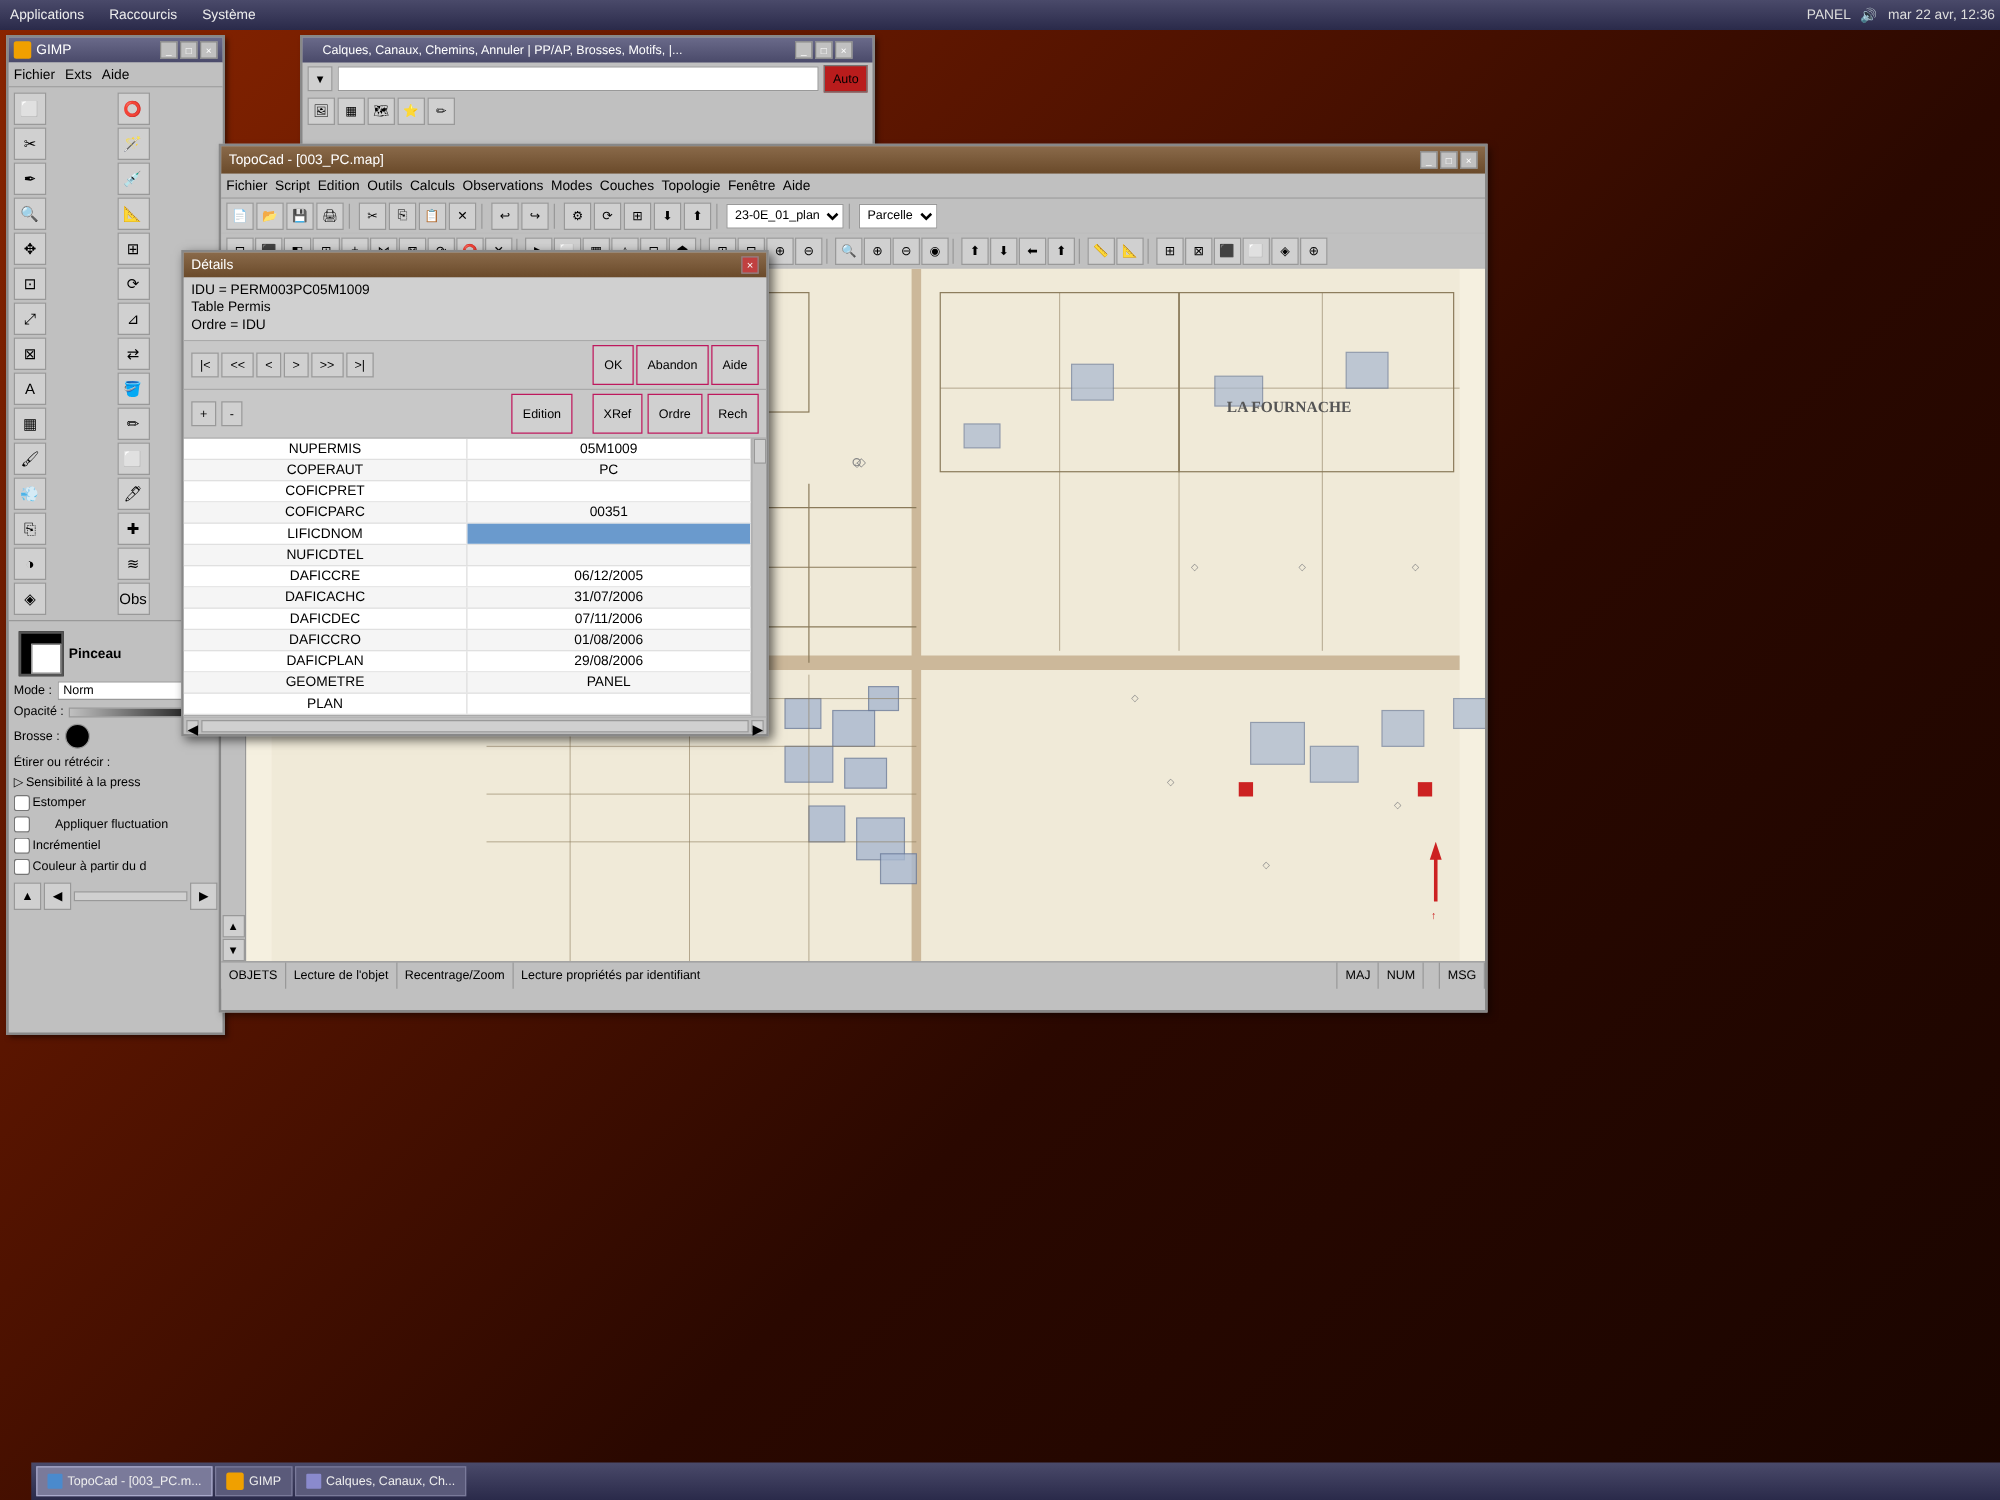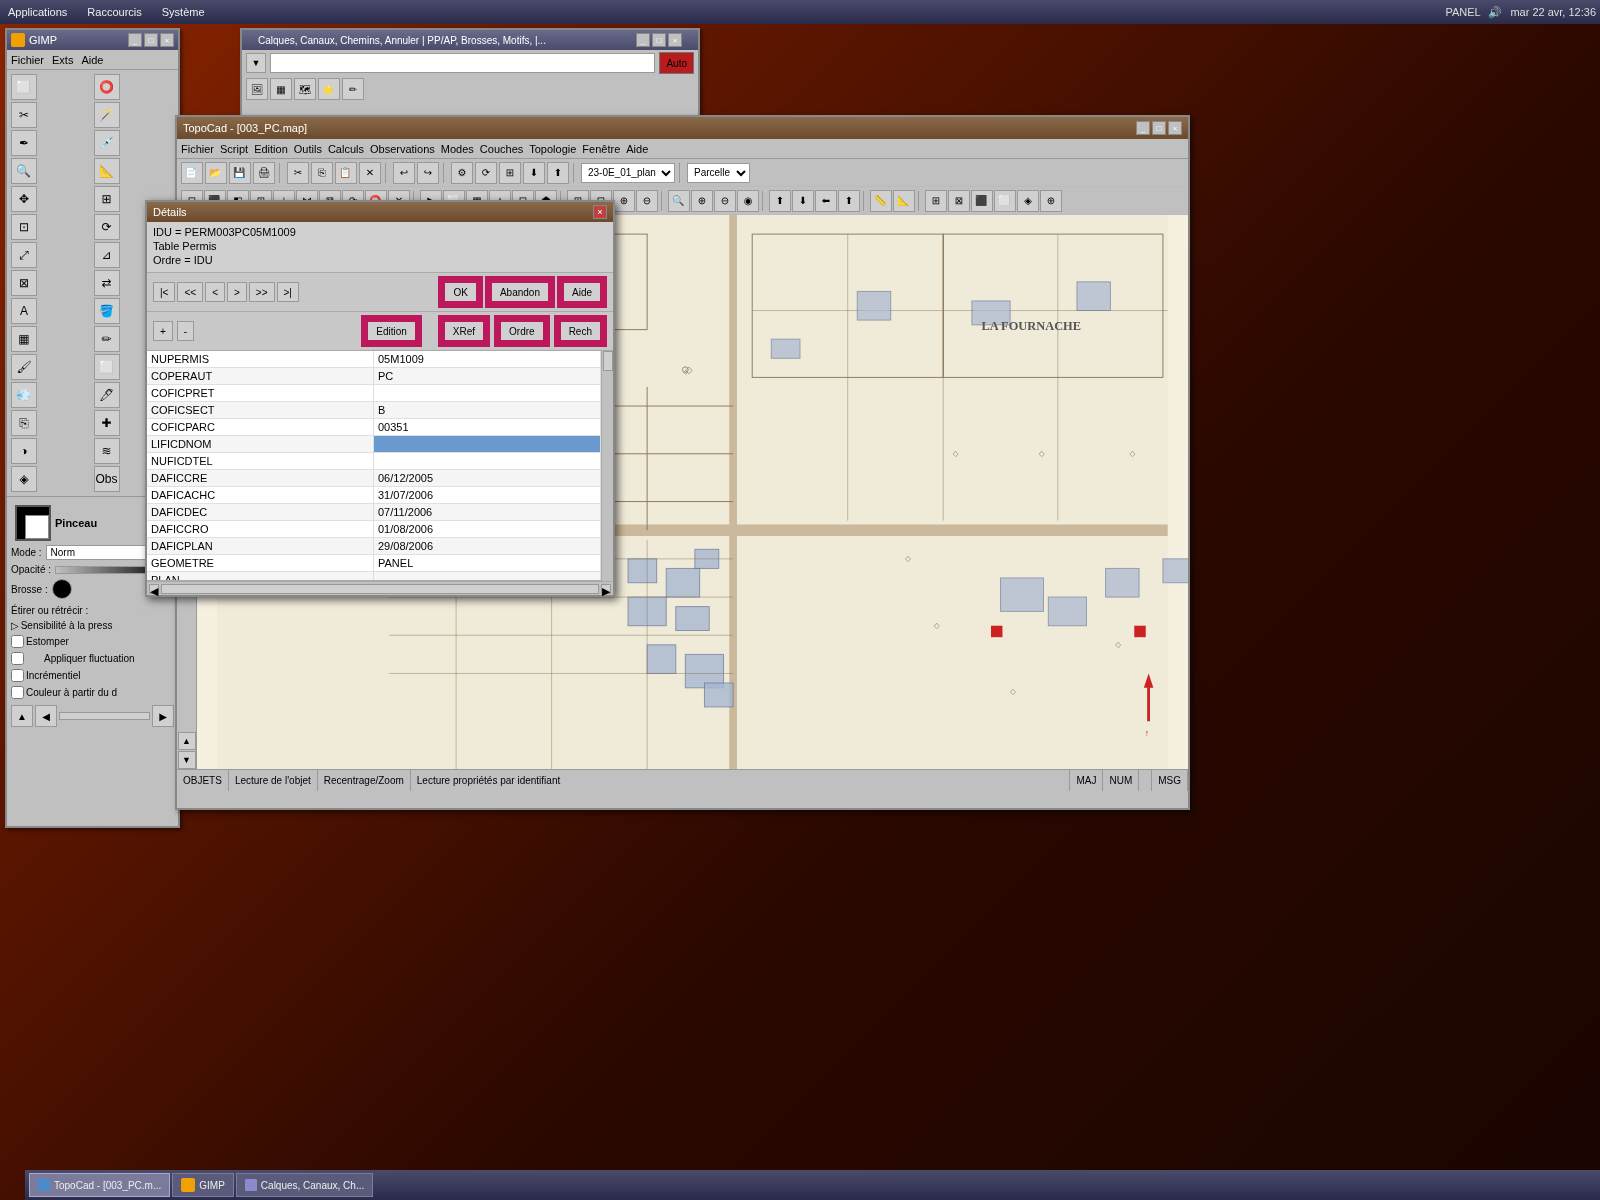--- a/index.html
+++ b/index.html
@@ -381,21 +381,21 @@
       padding: 0 6px;
       background: #d0d0d0;
       border: 1px solid #999;
       font-size: 10px;
       cursor: pointer;
     }
     .details-action-btn {
       height: 32px;
       padding: 0 8px;
       background: #d0d0d0;
-      border: 7px solid #be185d;
+      border: 1px solid #be185d;
       font-size: 10px;
       cursor: pointer;
     }
     .details-order-row {
       display: flex;
       align-items: center;
       padding: 3px 6px;
       gap: 4px;
       background: #c8c8c8;
       border-bottom: 1px solid #aaa;
@@ -413,20 +413,21 @@
       background: white;
       max-height: 230px;
       overflow-y: auto;
       border-bottom: 1px solid #aaa;
     }
     .details-row {
       display: grid;
       grid-template-columns: 1fr 1fr;
       border-bottom: 1px solid #e0e0e0;
       font-size: 11px;
+      text-align: center;
     }
     .details-row:nth-child(even) { background: #f5f5f5; }
     .details-cell {
       padding: 2px 4px;
       border-right: 1px solid #ddd;
     }
     .details-cell-highlight {
       background: #6a9acd;
       color: white;
     }
@@ -890,24 +891,20 @@
           </div>
           <div class="details-row">
             <div class="details-cell">COPERAUT</div>
             <div class="details-cell">PC</div>
           </div>
           <div class="details-row">
             <div class="details-cell">COFICPRET</div>
             <div class="details-cell"></div>
           </div>
           <div class="details-row">
-            <div class="details-cell">COFICSECT</div>
-            <div class="details-cell">B</div>
-          </div>
-          <div class="details-row">
             <div class="details-cell">COFICPARC</div>
             <div class="details-cell">00351</div>
           </div>
           <div class="details-row">
             <div class="details-cell">LIFICDNOM</div>
             <div class="details-cell details-cell-highlight">
               <div style="width: 80px; height: 12px; background: rgb(106, 154, 205);"></div>
             </div>
           </div>
           <div class="details-row">

